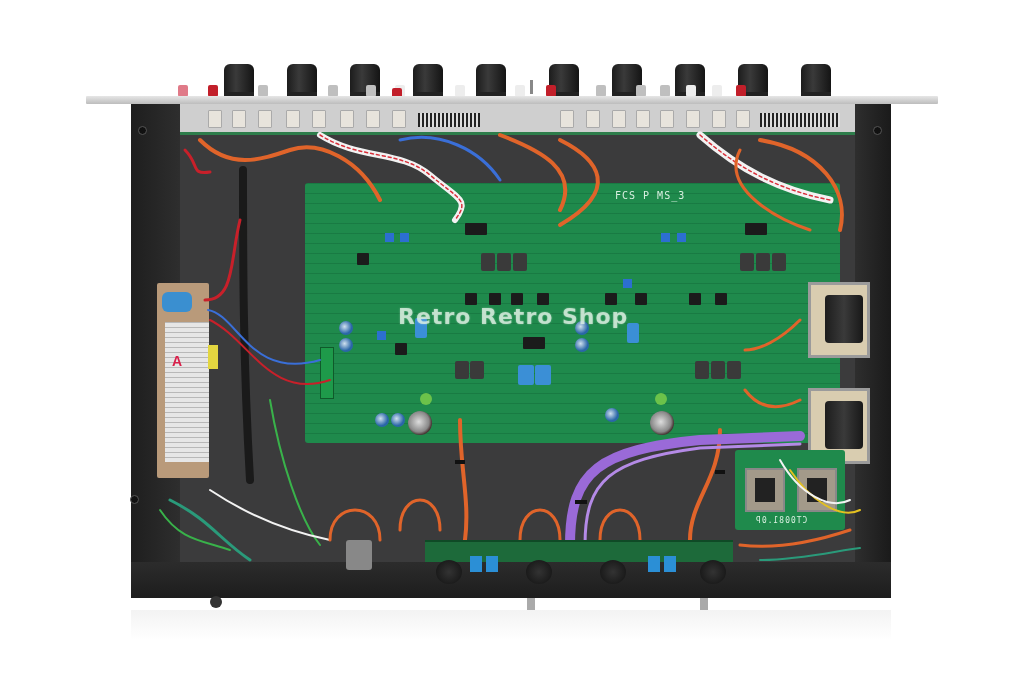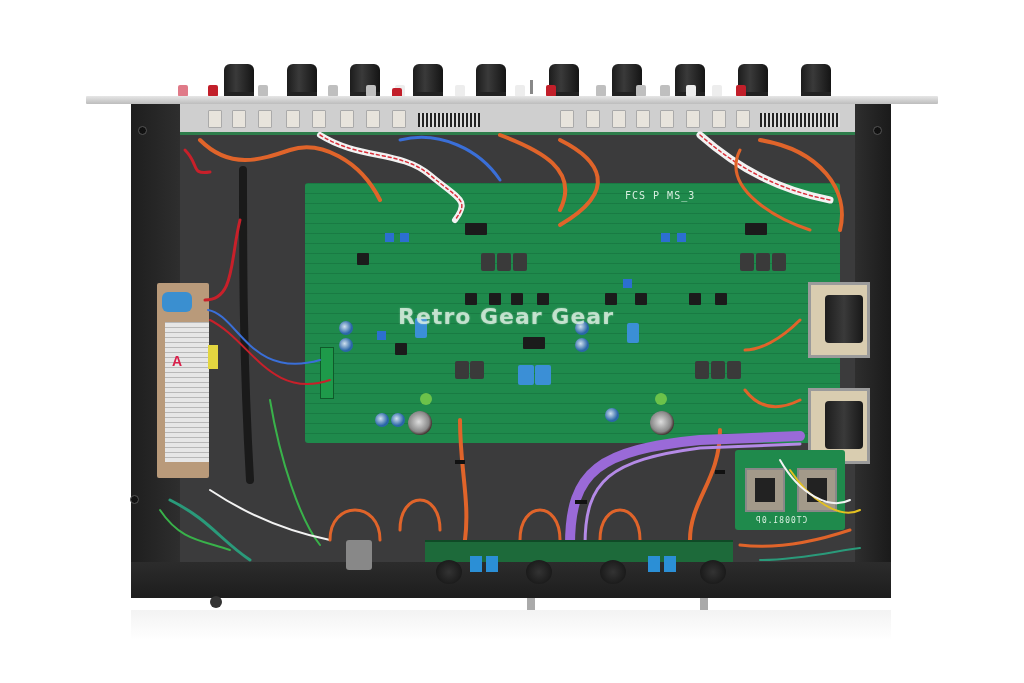--- a/index.html
+++ b/index.html
@@ -115,21 +115,21 @@
   <div class="abs jack" style="left:736px"></div>
   <div class="abs ribbon" style="left:760px;width:80px"></div>
 
   <div class="abs psu"></div>
   <div class="abs" style="left:162px;top:292px;width:30px;height:20px;background:#3a8fd0;border-radius:6px"></div>
   <div class="abs heatsink"></div>
   <div class="abs psu-logo">A</div>
   <div class="abs" style="left:208px;top:345px;width:10px;height:24px;background:#e3d640"></div>
 
   <div class="abs main-pcb">
-    <div class="pcb-label" style="left:320px;top:7px">FCS P  MS_3</div>
+    <div class="pcb-label" style="left:310px;top:7px">FCS P  MS_3</div>
 
     <div class="ic" style="left:160px;top:40px"></div>
     <div class="relay" style="left:176px;top:70px"></div>
     <div class="relay" style="left:192px;top:70px"></div>
     <div class="relay" style="left:208px;top:70px"></div>
     <div class="ic" style="left:160px;top:110px;width:12px"></div>
     <div class="ic" style="left:184px;top:110px;width:12px"></div>
     <div class="ic" style="left:206px;top:110px;width:12px"></div>
     <div class="ic" style="left:232px;top:110px;width:12px"></div>
     <div class="trimmer" style="left:80px;top:50px"></div>
@@ -242,14 +242,14 @@
   <div class="abs xlr" style="left:600px"></div>
   <div class="abs blue-sw" style="left:648px"></div>
   <div class="abs blue-sw" style="left:664px"></div>
   <div class="abs xlr" style="left:700px"></div>
   <div class="abs" style="left:346px;top:540px;width:26px;height:30px;background:#888;border-radius:3px"></div>
   <div class="abs" style="left:210px;top:596px;width:12px;height:12px;border-radius:50%;background:#333"></div>
   <div class="abs" style="left:527px;top:598px;width:8px;height:12px;background:#aaa"></div>
   <div class="abs" style="left:700px;top:598px;width:8px;height:12px;background:#aaa"></div>
   <div class="abs reflection"></div>
 
-  <div class="abs watermark">Retro Gear Gear</div>
+  <div class="abs watermark">Retro Retro Shop</div>
 </div>
 
 </body></html>

